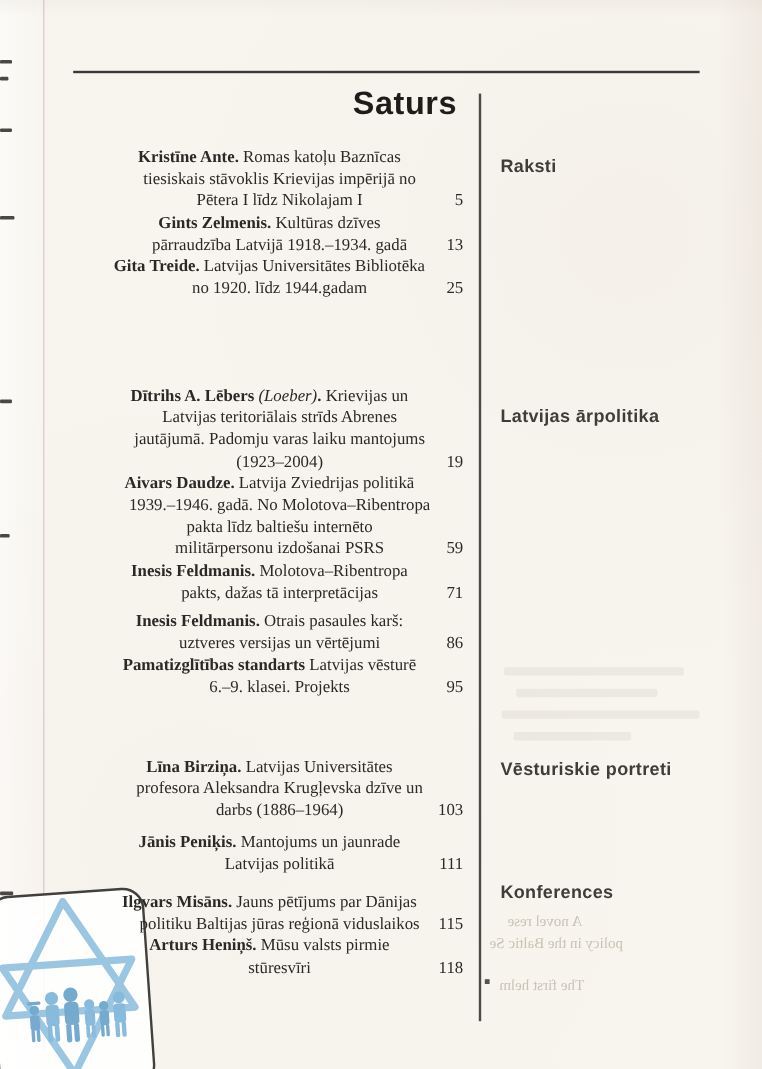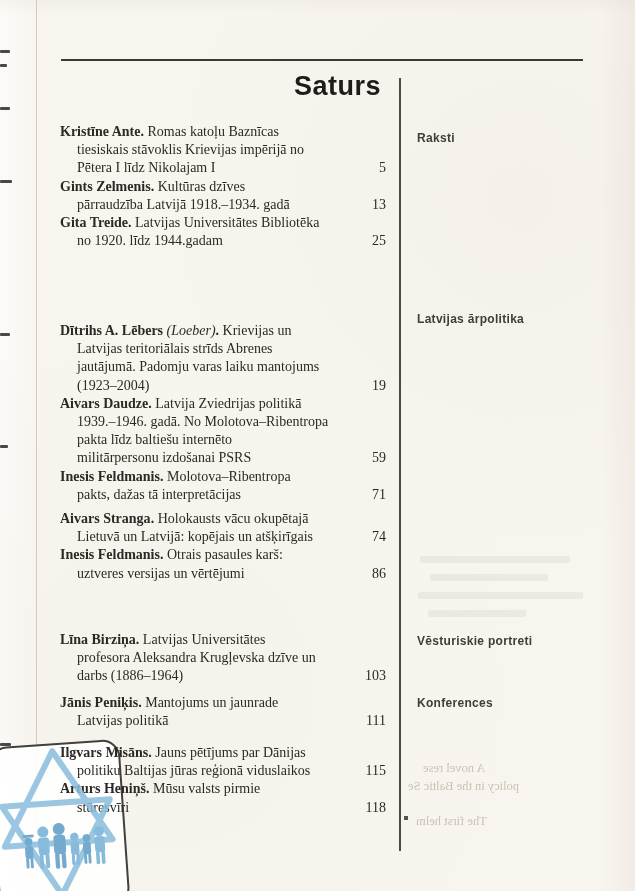--- a/index.html
+++ b/index.html
@@ -32,33 +32,33 @@
     font-family:"Liberation Sans", sans-serif;font-weight:bold;
     font-size:27px;letter-spacing:.5px;color:#1d1c1a;
   }
   .v-divider{position:absolute;left:399px;top:78px;width:2px;height:773px;background:#4c4a47;}
 
   
   .toc{position:absolute;left:60px;top:0;width:330px;z-index:2;}
   .toc-group{position:absolute;left:0;width:330px;}
   .g0{top:123px}.g1{top:322px}.g2{top:510px}.g3{top:631px}.g4{top:694px}.g5{top:744px}
   .entry{position:relative;width:326px;font-size:14px;line-height:18.2px;}
-  .entry-text{width:312px;padding-left:17px;text-indent:-17px;white-space:pre-line;}
+  .entry-text{width:312px;padding-left:17px;text-indent:-17px;white-space:pre-line;text-align:center;}
   .author{font-weight:bold;}
   .author-note{font-weight:normal;font-style:italic;}
   .sep{font-weight:bold;}
   .pagenum{position:absolute;right:0;bottom:0;font-size:14px;line-height:18.2px;}
 
   
   .section-label{
     position:absolute;left:417px;width:185px;z-index:2;
     font-family:"Liberation Sans", sans-serif;font-weight:bold;
-    font-size:12px;line-height:23px;letter-spacing:.3px;color:#403d39;
-  }
-  .s0{top:127px}.s1{top:308px}.s2{top:511px}.s3{top:630px}.s4{top:692px}.s5{top:750px}
+    font-size:15px;line-height:23px;letter-spacing:.3px;color:#403d39;
+  }
+  .s0{top:127px}.s1{top:336px}.s2{top:511px}.s3{top:630px}.s4{top:732px}.s5{top:750px}
 
   
   .ghost-line{
     position:absolute;font-size:12.5px;color:rgba(125,113,82,.38);
     filter:blur(.4px);transform:scaleX(-1);
     font-family:"Liberation Serif", serif;white-space:nowrap;
   }
   .ga{left:423px;top:761px}.gb{left:408px;top:779px}.gc{left:416px;top:814px}
   .ghost-bar{position:absolute;height:7px;background:rgba(150,138,105,.11);border-radius:2px;}
   .ba{left:420px;top:556px;width:150px}.bb{left:430px;top:574px;width:118px}
@@ -132,28 +132,28 @@
           <span class="pagenum">59</span>
         </div>
         <div class="entry">
           <div class="entry-text"><span class="author">Inesis Feldmanis</span><span class="sep">. </span><span class="title">Molotova–Ribentropa
 pakts, dažas tā interpretācijas</span></div>
           <span class="pagenum">71</span>
         </div>
       </div>
     <div class="toc-group g2">
         <div class="entry">
-          <div class="entry-text"><span class="author">Aivars Stranga</span><span class="sep">. </span><span class="title">Holokausts vācu okupētajā
-Lietuvā un Latvijā: kopējais un atšķirīgais</span></div>
-          <span class="pagenum">74</span>
-        </div>
-        <div class="entry">
           <div class="entry-text"><span class="author">Inesis Feldmanis</span><span class="sep">. </span><span class="title">Otrais pasaules karš:
 uztveres versijas un vērtējumi</span></div>
           <span class="pagenum">86</span>
+        </div>
+        <div class="entry">
+          <div class="entry-text"><span class="author">Pamatizglītības standarts</span><span class="sep"> </span><span class="title">Latvijas vēsturē
+6.–9. klasei. Projekts</span></div>
+          <span class="pagenum">95</span>
         </div>
       </div>
     <div class="toc-group g3">
         <div class="entry">
           <div class="entry-text"><span class="author">Līna Birziņa</span><span class="sep">. </span><span class="title">Latvijas Universitātes
 profesora Aleksandra Krugļevska dzīve un
 darbs (1886–1964)</span></div>
           <span class="pagenum">103</span>
         </div>
       </div>

